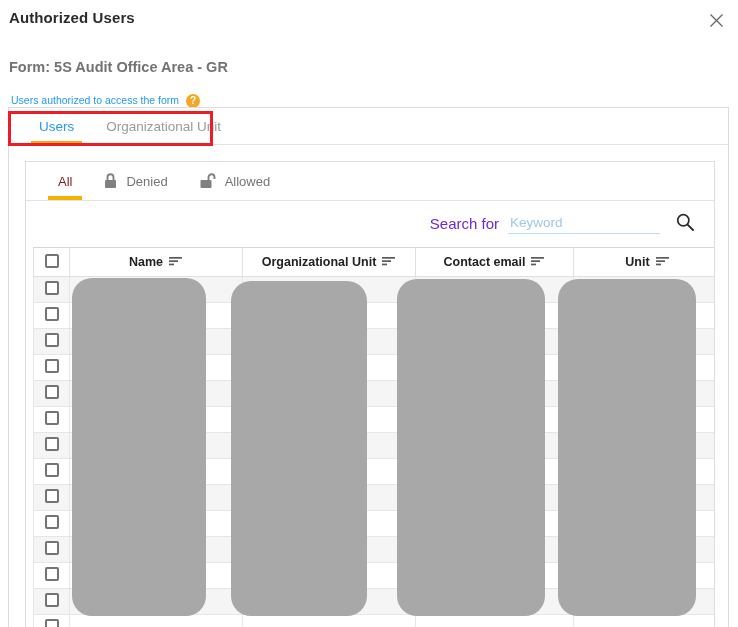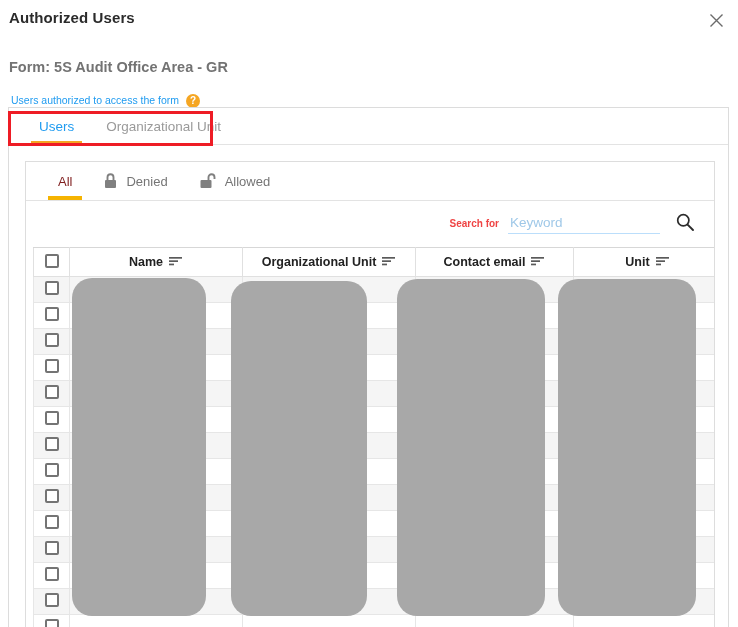--- a/index.html
+++ b/index.html
@@ -187,24 +187,23 @@
   
   .search-row {
     height: 45px;
     display: flex;
     align-items: center;
     justify-content: flex-end;
     padding-right: 18px;
     box-sizing: border-box;
   }
   .search-label {
-    font-size: 10px;
-    color: #ef4444;
+    font-size: 15px;
+    color: #6d28d9;
     margin-right: 9px;
-    font-weight: bold;
   }
   .search-field {
     width: 148px;
     border: none;
     border-bottom: 1px solid #bbdefb;
     outline: none;
     font-size: 13.5px;
     font-family: "Liberation Sans", sans-serif;
     color: #6d28d9;
     background: transparent;

